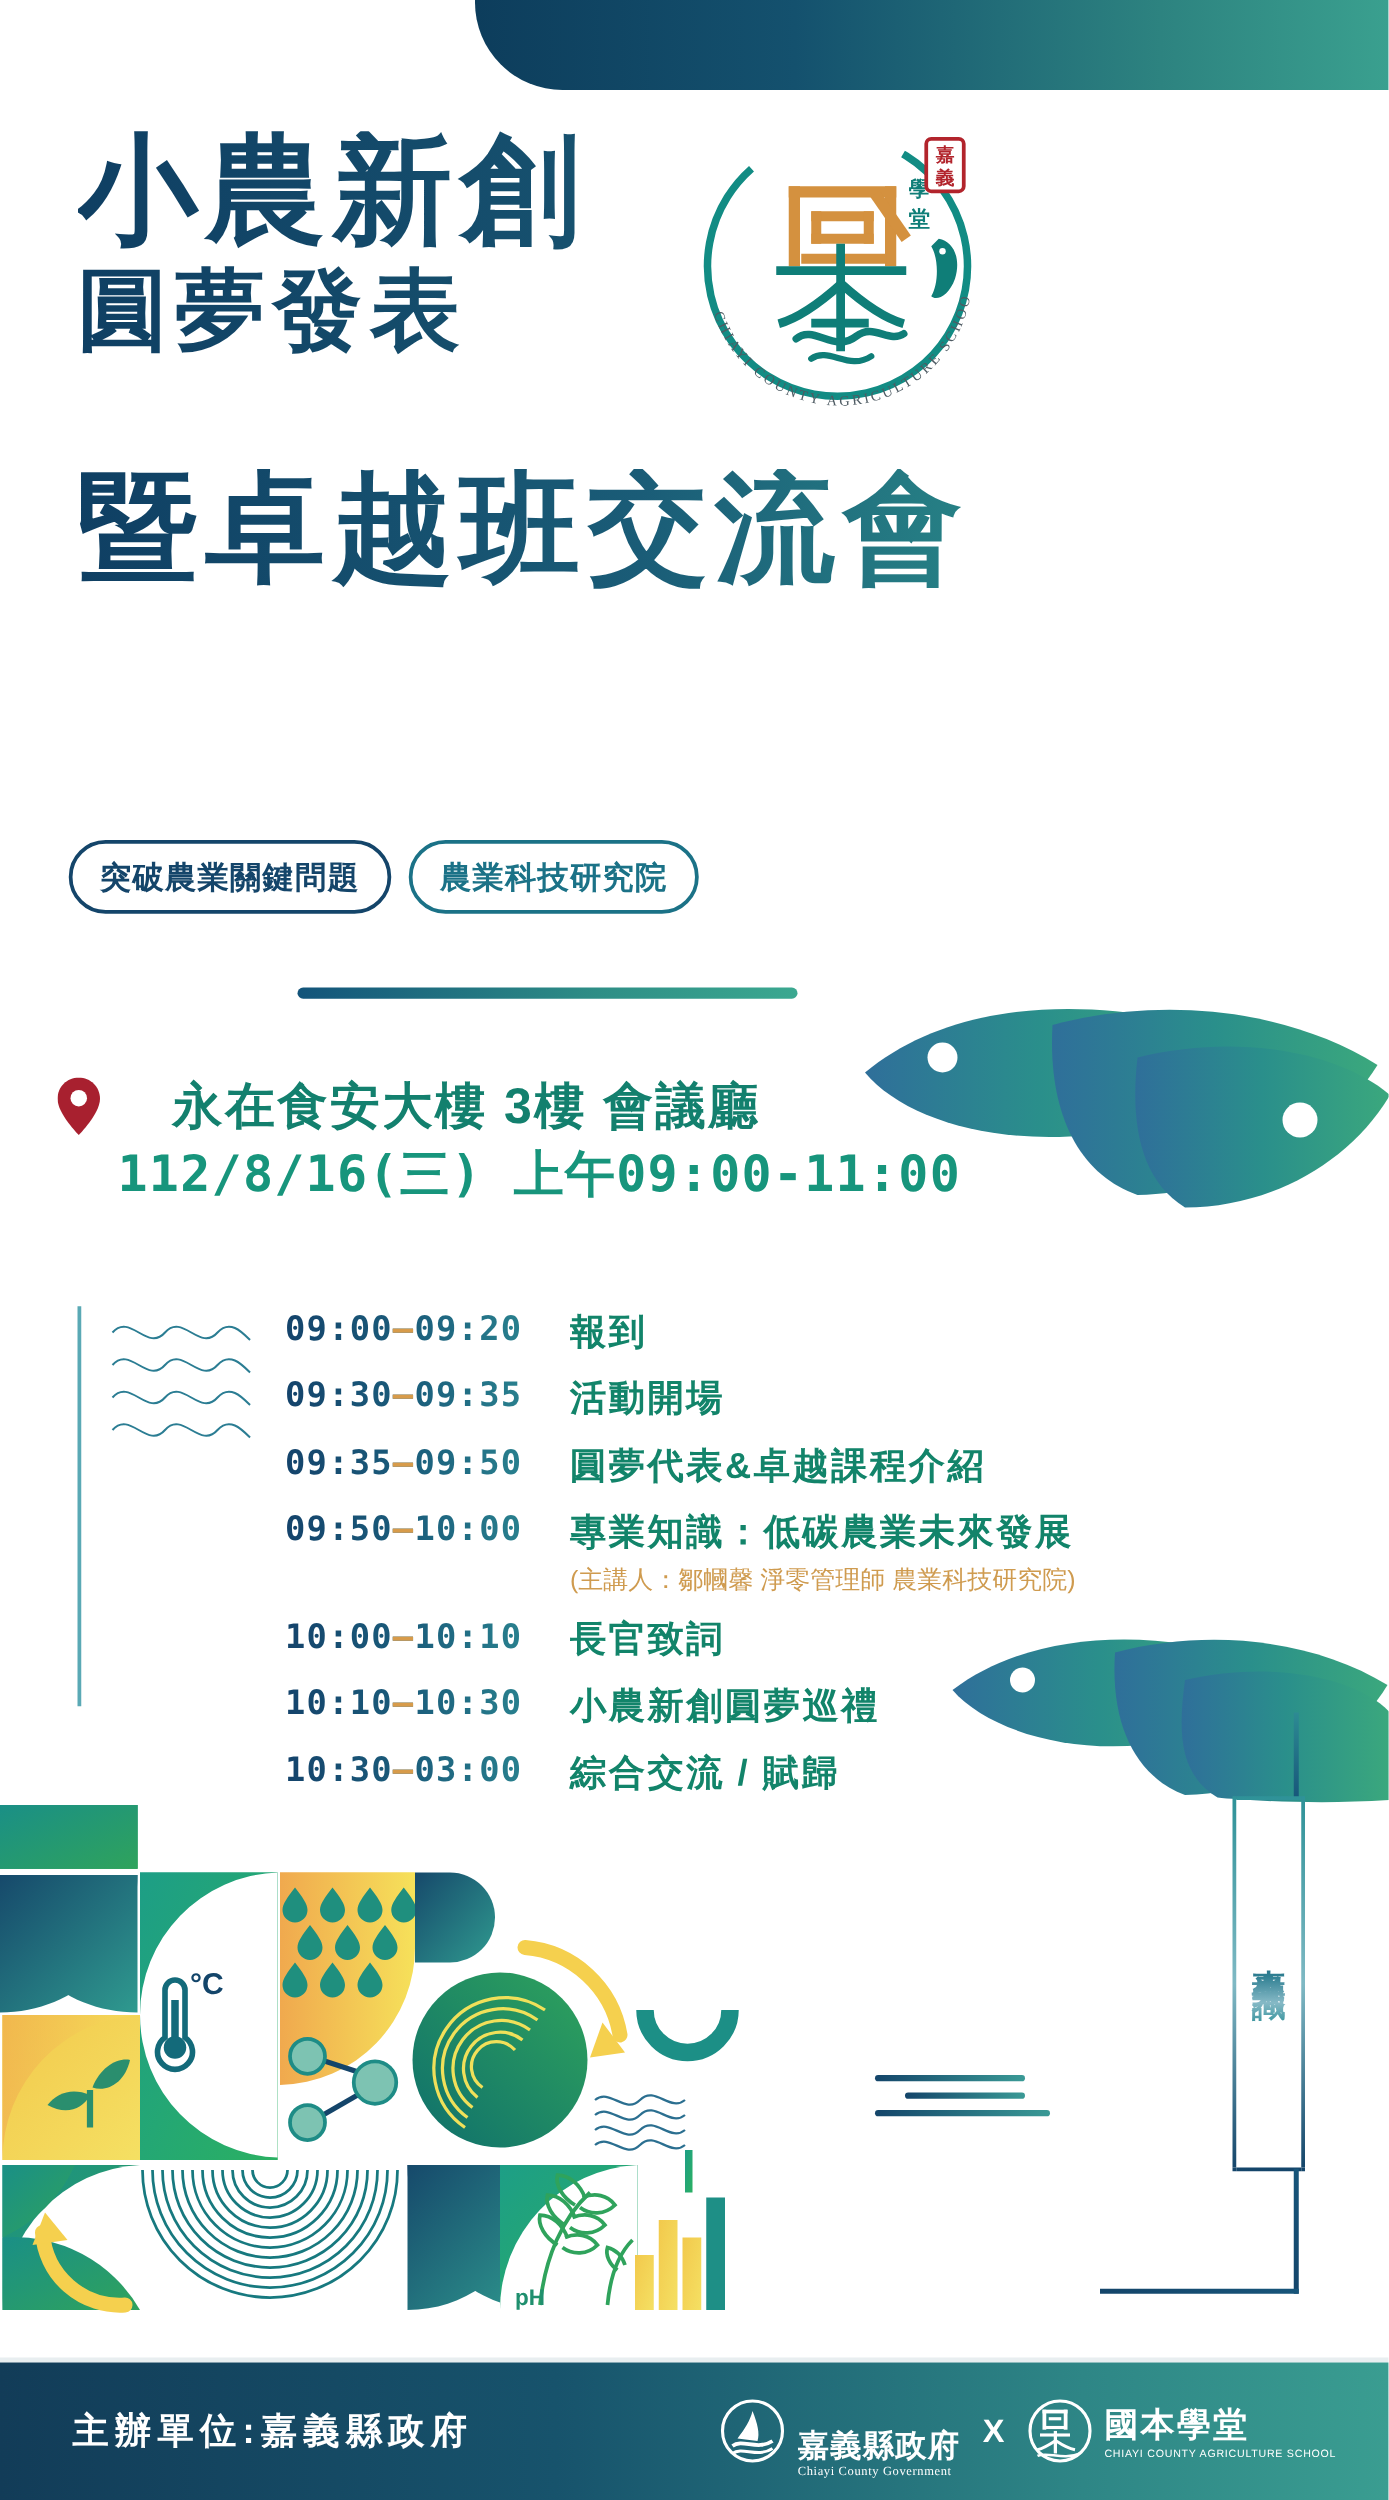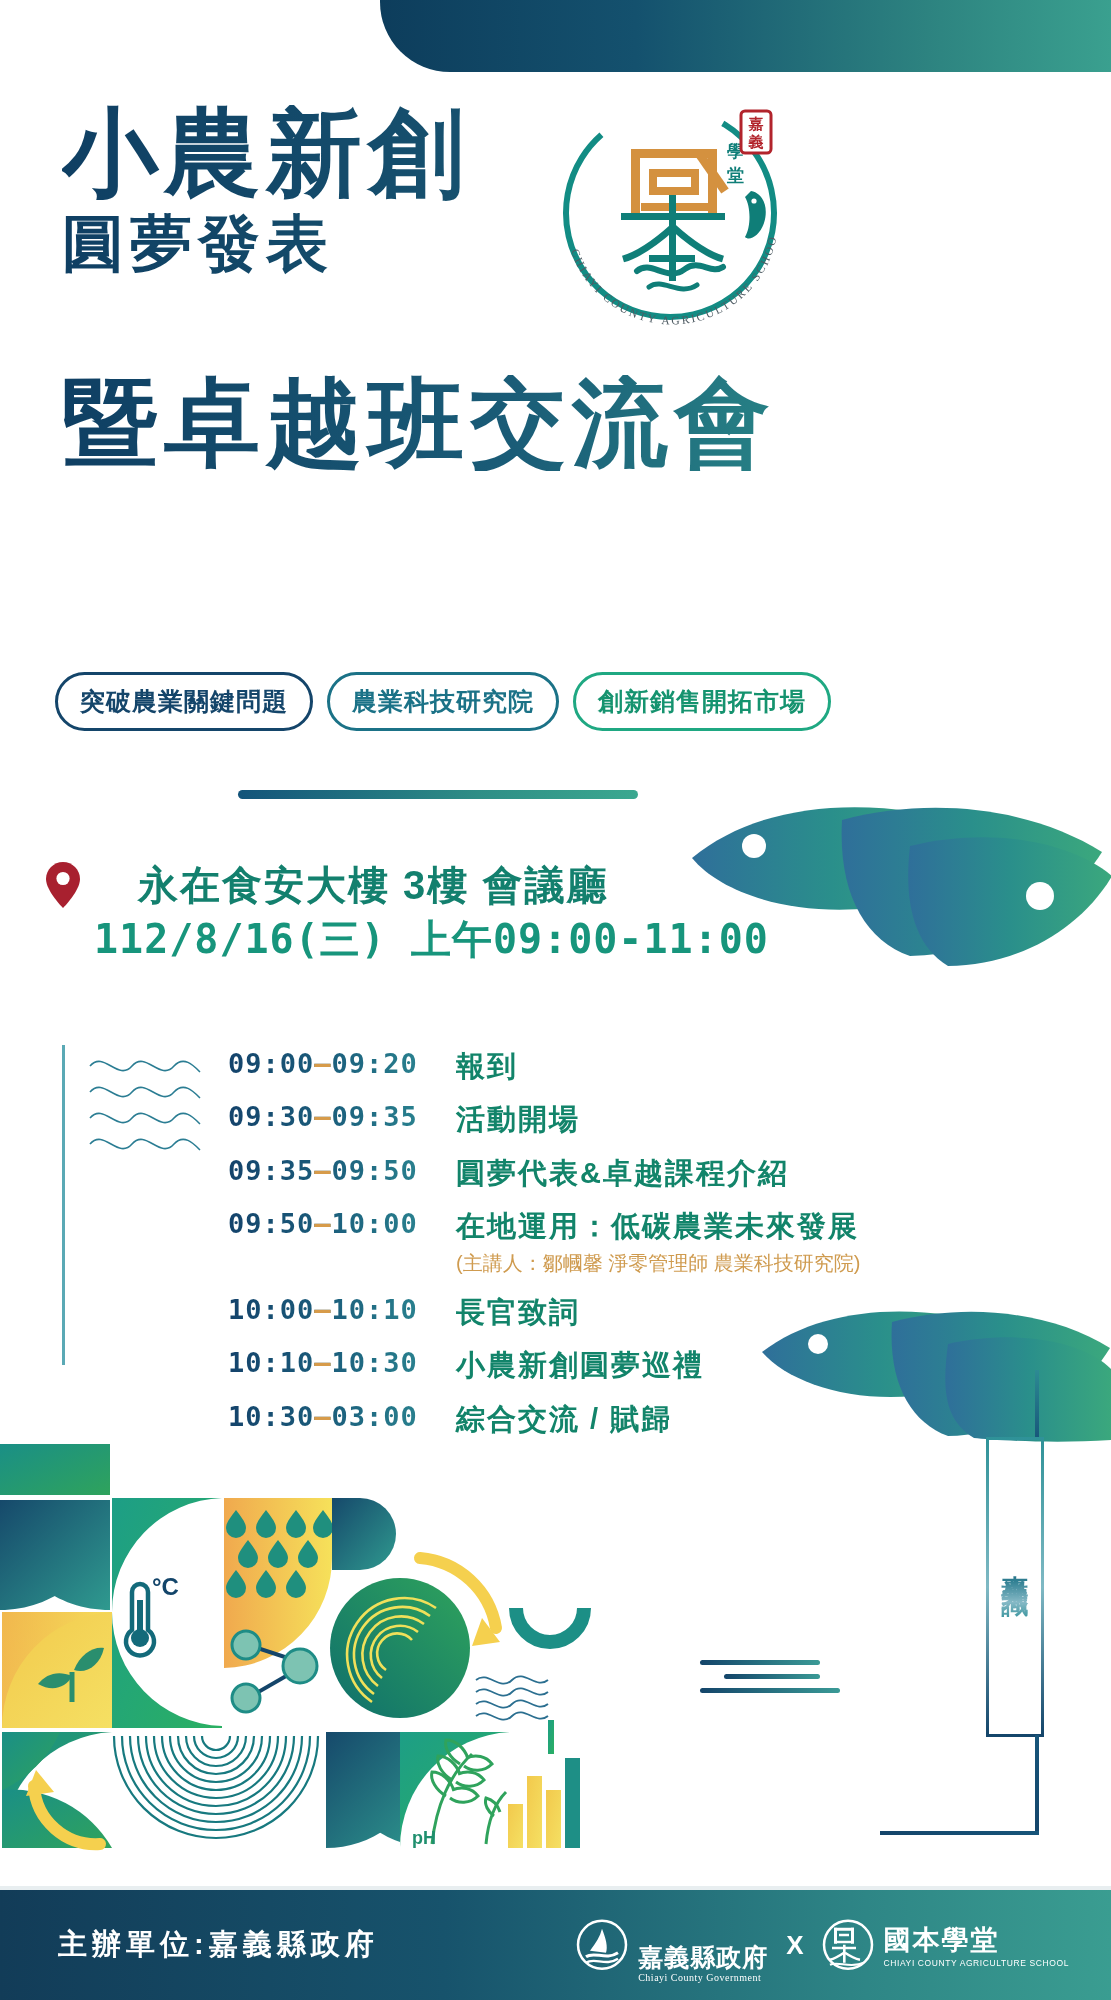--- a/index.html
+++ b/index.html
@@ -32,21 +32,21 @@
     white-space: nowrap;
     font-family: "Liberation Sans", "DejaVu Sans", sans-serif;
   }
   .tl1 {
     font-size: 96px;
     background: linear-gradient(90deg,#0f3f63 0%, #16506e 55%, #1d6a7f 100%);
     -webkit-background-clip: text; background-clip: text; color: transparent;
     margin-bottom: 12px;
   }
   .tl2 {
-    font-size: 62px;
+    font-size: 72px;
     background: linear-gradient(90deg,#0f3f63 0%, #17536f 60%, #1e7183 100%);
     -webkit-background-clip: text; background-clip: text; color: transparent;
     margin-bottom: 2px;
   }
   .tl3 {
     position:absolute; left:0; top:270px;
     font-size: 96px; width: 1000px;
     background: linear-gradient(90deg,#0f3f63 0%, #1a5c77 45%, #2b8d8a 80%, #34a08e 100%);
     -webkit-background-clip: text; background-clip: text; color: transparent;
   }
@@ -217,21 +217,20 @@
     <path d="M104 192 C 118 182, 134 202, 152 190" stroke="#0f7e78" stroke-width="5" fill="none" stroke-linecap="round"></path>
 
     <text font-size="11.5" fill="#4e5b63" letter-spacing="2.2" font-family="'Liberation Serif',serif">
       <textPath href="#arcpath" startOffset="6%">CHIAYI  COUNTY  AGRICULTURE  SCHOOL</textPath>
     </text>
   </svg>
 
   <div class="pill-row">
     <div class="pill pill-1">突破農業關鍵問題</div>
     <div class="pill pill-2">農業科技研究院</div>
-    <div class="pill pill-3">創新銷售開拓市場</div>
   </div>
 
   <div class="divider"></div>
 
   <div class="venue-row">
     <svg class="pin" viewBox="0 0 34 46">
       <path d="M17 0 C7.6 0 0 7.6 0 17 C0 29 17 46 17 46 C17 46 34 29 34 17 C34 7.6 26.4 0 17 0 Z" fill="#a8202f"></path>
       <circle cx="17" cy="16.5" r="6.6" fill="#ffffff"></circle>
     </svg>
     <div class="venue-text">永在食安大樓 3樓 會議廳</div>
@@ -261,21 +260,21 @@
     </div>
     <div class="srow">
       <div class="stime"><span>09:35</span><span class="dash">–</span><span>09:50</span></div>
       <div>
           <div class="sdesc">圓夢代表&amp;卓越課程介紹</div>
         </div>
     </div>
     <div class="srow">
       <div class="stime"><span>09:50</span><span class="dash">–</span><span>10:00</span></div>
       <div>
-        <div class="sdesc">在地運用：低碳農業未來發展</div>
+        <div class="sdesc">專業知識：低碳農業未來發展</div>
         <div class="ssub">(主講人：鄒幗馨 淨零管理師 農業科技研究院)</div>
       </div>
     </div>
     <div class="srow">
       <div class="stime"><span>10:00</span><span class="dash">–</span><span>10:10</span></div>
       <div>
           <div class="sdesc">長官致詞</div>
         </div>
     </div>
     <div class="srow">

